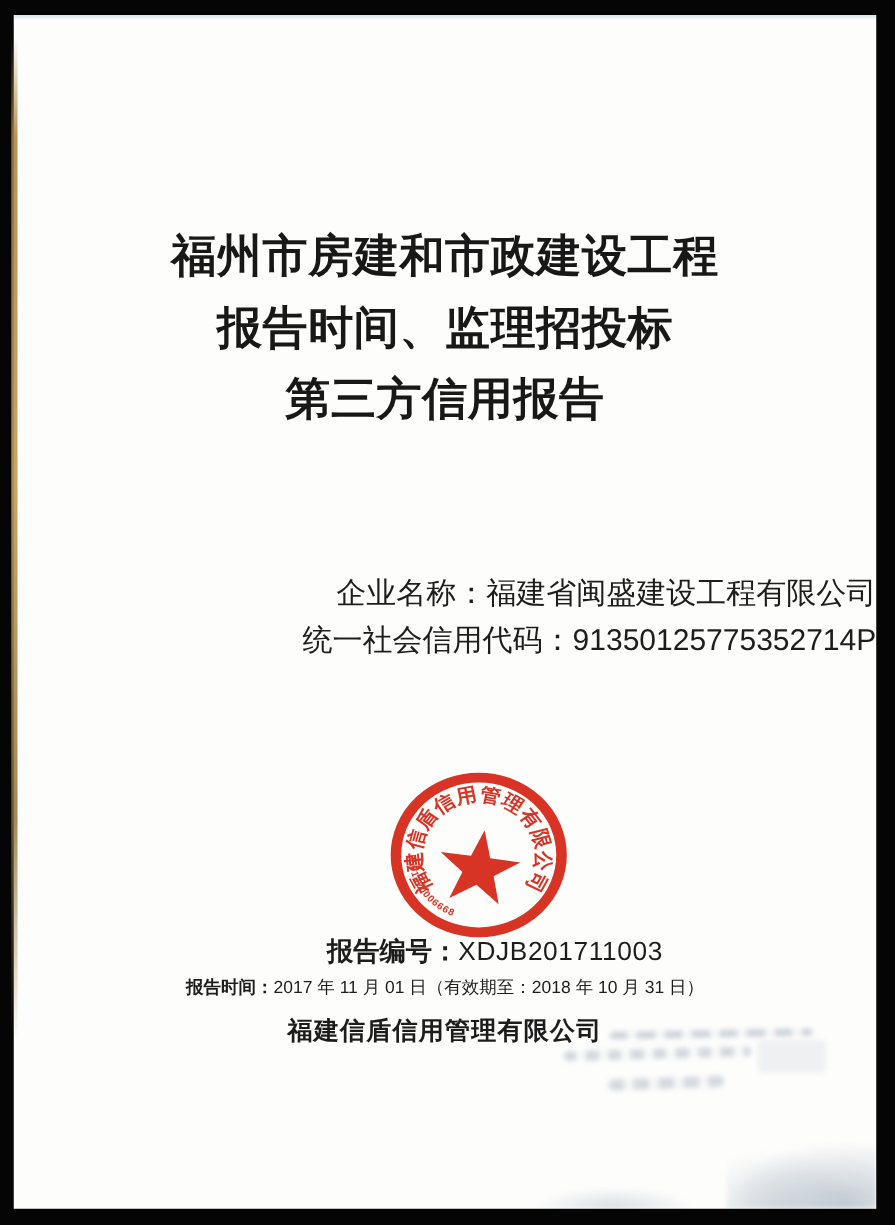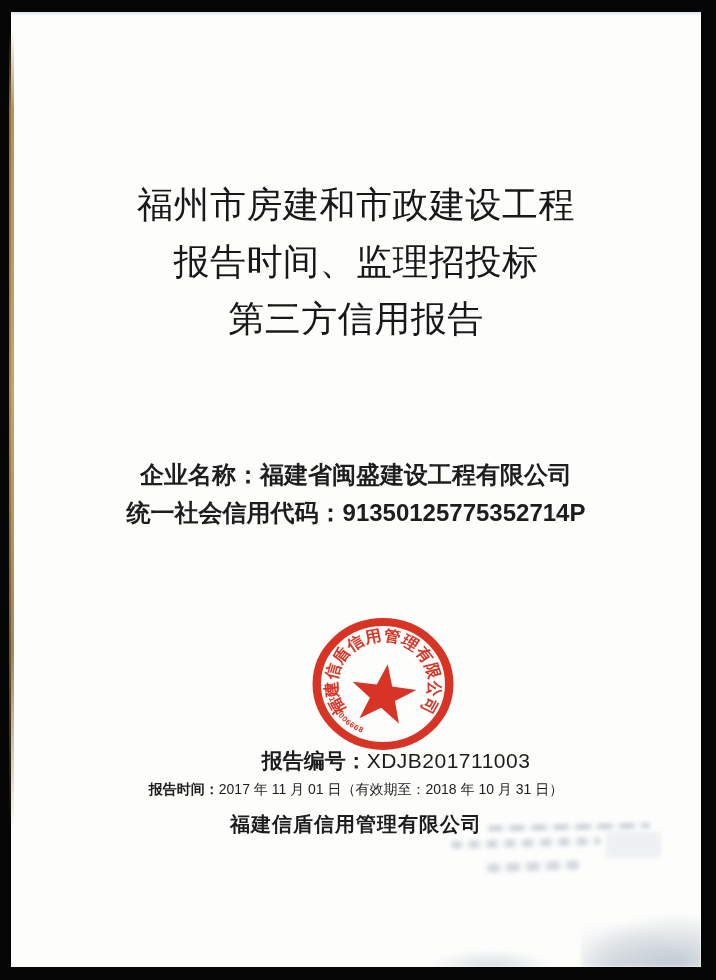--- a/index.html
+++ b/index.html
@@ -32,30 +32,30 @@
       rgba(170,130,60,0) 100%);
     z-index: 5;
     filter: blur(.4px);
   }
   .title {
     position: absolute;
     left: 0; top: 164px; width: 100%;
     margin: 0;
     text-align: center;
     font-size: 36px; line-height: 57px;
-    font-weight: 400;
+    font-weight: 700;
     color: #181818;
     letter-spacing: 0.5px;
   }
   .info-block {
     position: absolute;
     left: 0; top: 444px; width: 100%;
-    text-align: center;
+    text-align: right;
     font-size: 24px; line-height: 38px;
-    font-weight: 700;
+    font-weight: 400;
     color: #1d1d1d;
   }
   .report-no {
     position: absolute;
     left: 0; top: 735px; width: 100%;
     text-align: center;
     font-size: 21px; color: #1d1d1d; padding-left: 40px;
   }
   .report-no .lbl { font-weight: 700; }
   .report-no .val { font-weight: 500; letter-spacing: .5px; }

